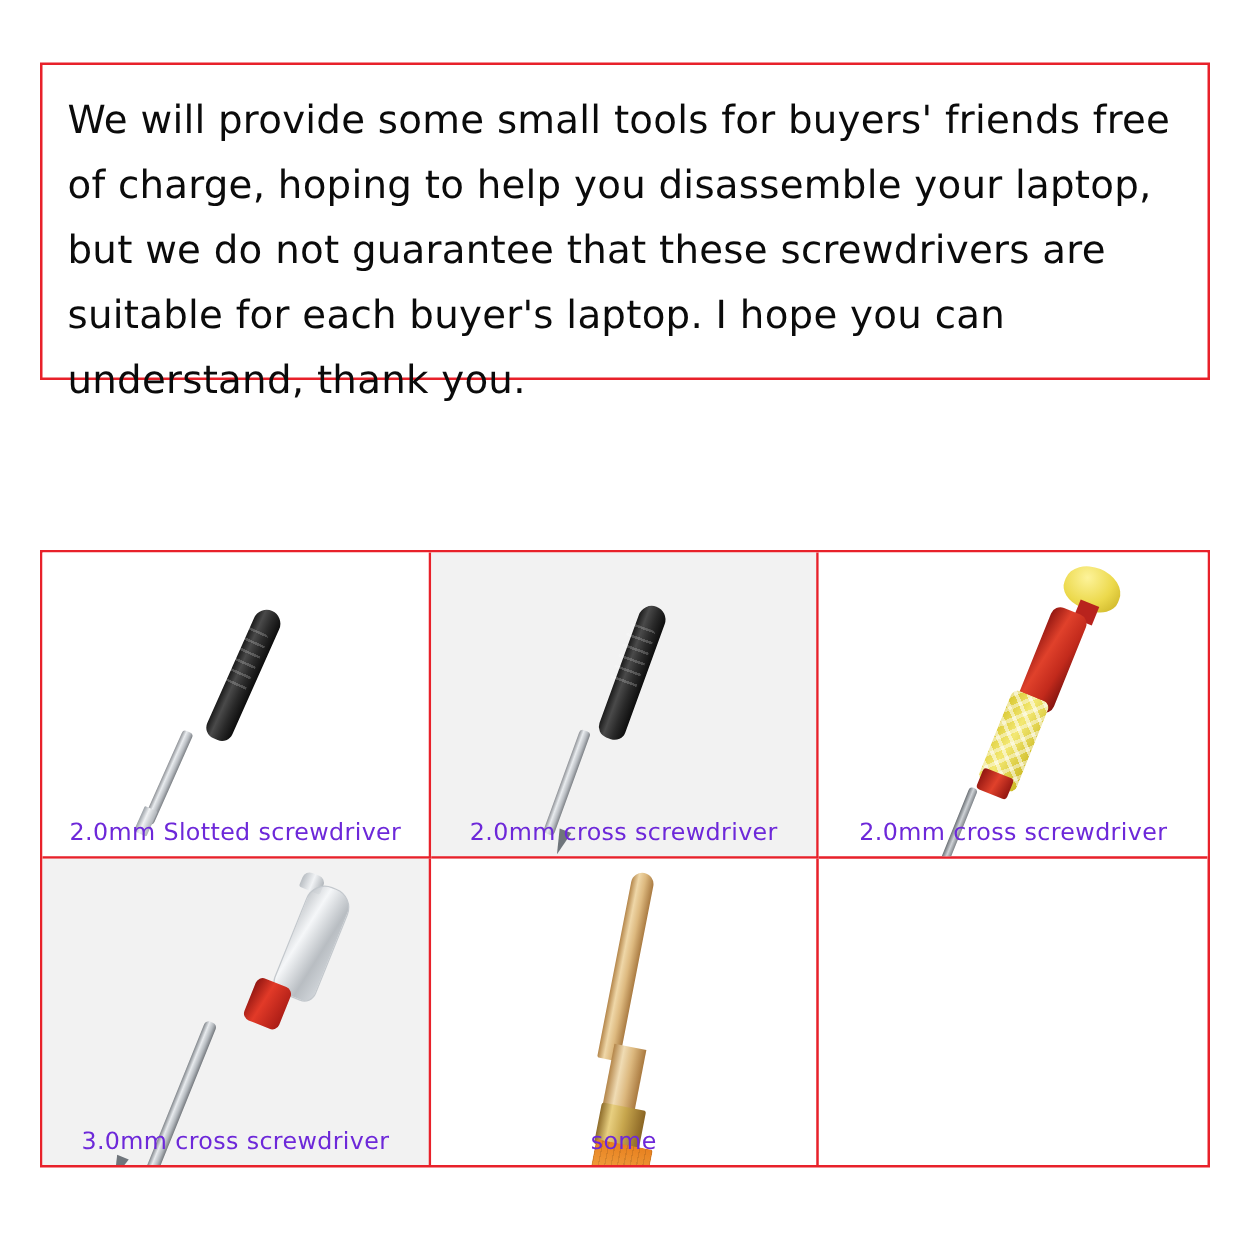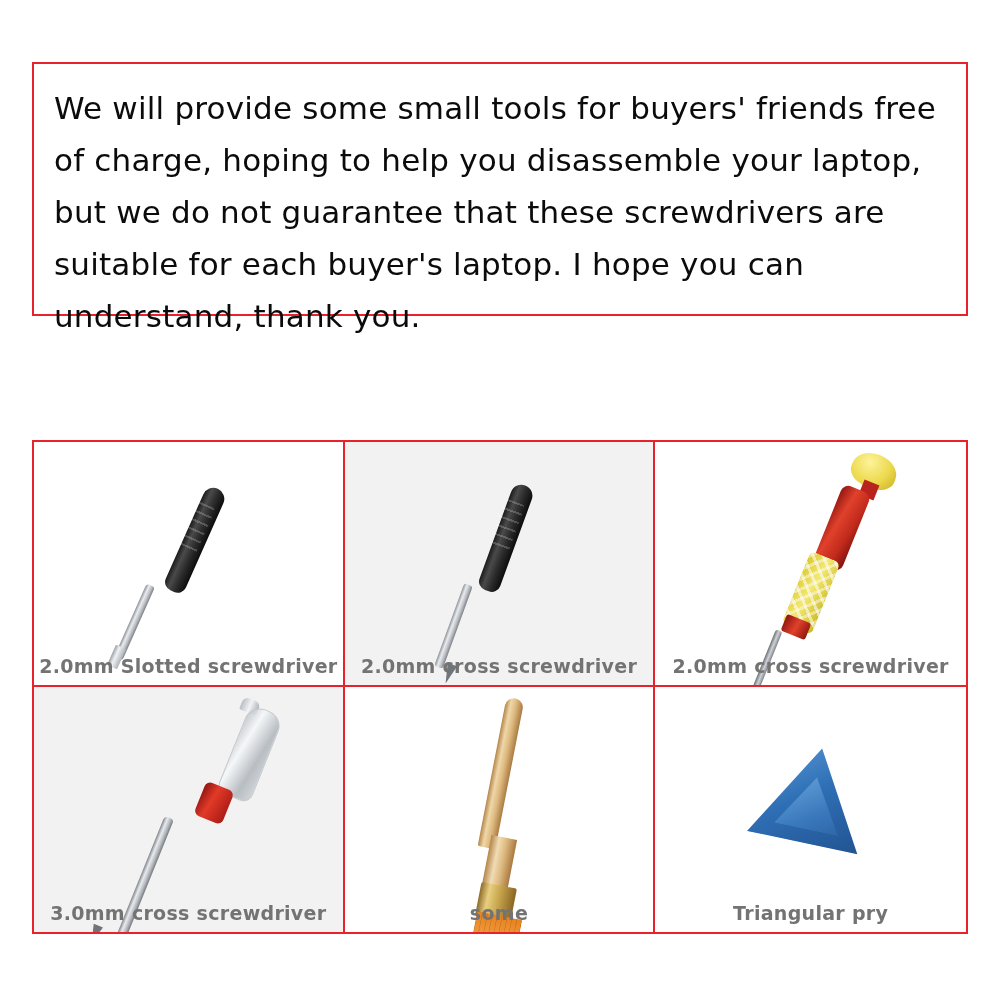--- a/index.html
+++ b/index.html
@@ -23,21 +23,20 @@
   
   .notice {
     position: absolute;
     left: 32px;
     top: 50px;
     width: 936px;
     height: 254px;
     border: 2px solid #e8212a;
     box-sizing: border-box;
     background: #ffffff;
-    margin-top: 12px;
   }
   .notice-text {
     position: absolute;
     left: 20px;
     top: 18px;
     width: 900px;
     font-size: 31px;
     line-height: 1.68;
     color: #0b0b0b;
     letter-spacing: 0.2px;
@@ -71,24 +70,23 @@
   .cell-bg-white { background: #ffffff; }
   .cell-bg-grey  { background: #f2f2f2; }
 
   .caption {
     position: absolute;
     left: 0;
     right: 0;
     bottom: 8px;
     text-align: center;
     font-size: 19px;
-    color: #737373;
+    color: #6d28d9;
     font-family: "DejaVu Sans", sans-serif;
     letter-spacing: 0.3px;
-    font-weight: bold;
   }
 
   .art {
     position: absolute;
     left: 0;
     top: 0;
     right: 0;
     bottom: 34px;
   }
 
@@ -357,22 +355,15 @@
     <div class="cell c5 cell-bg-white">
       <div class="art">
         <div class="b-handle"></div>
         <div class="b-body"></div>
         <div class="b-ferrule"></div>
         <div class="b-bristles"></div>
       </div>
       <div class="caption">some</div>
     </div>
 
-    <div class="cell c6 cell-bg-white">
-      <div class="art">
-        <div class="pry"></div>
-        <div class="pry-inner"></div>
-      </div>
-      <div class="caption">Triangular pry</div>
-    </div>
 
   </div>
 </div>
 
 </body></html>

